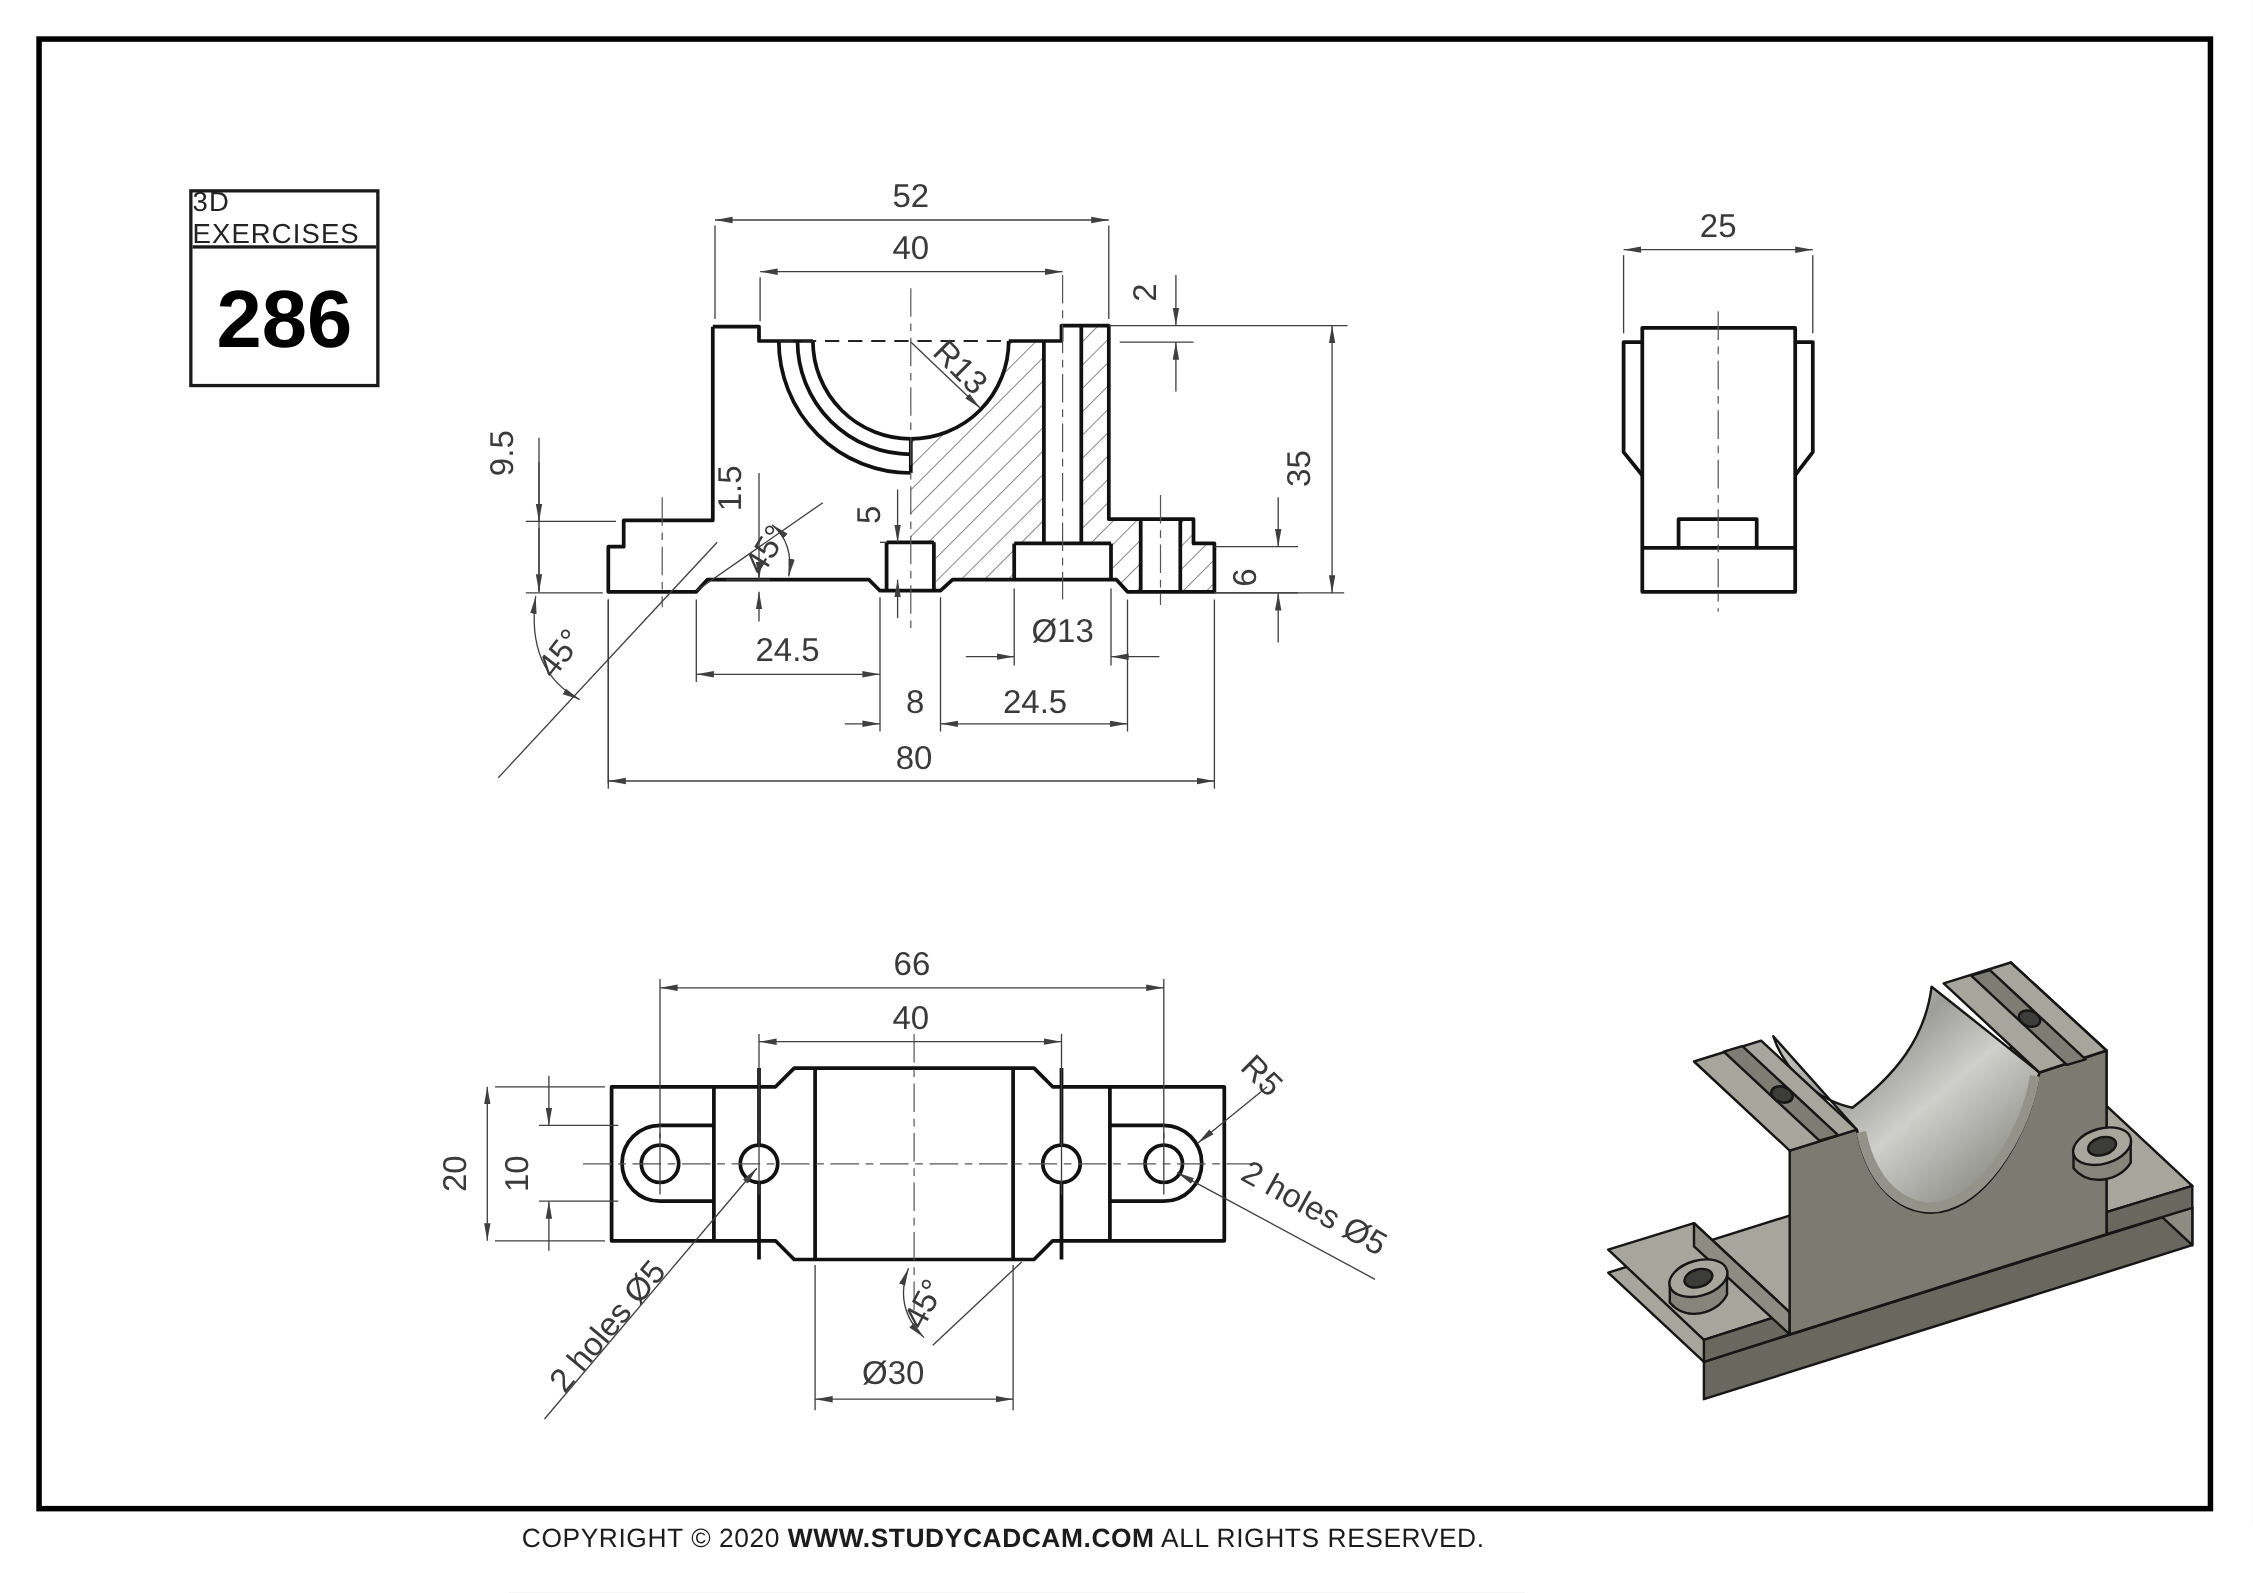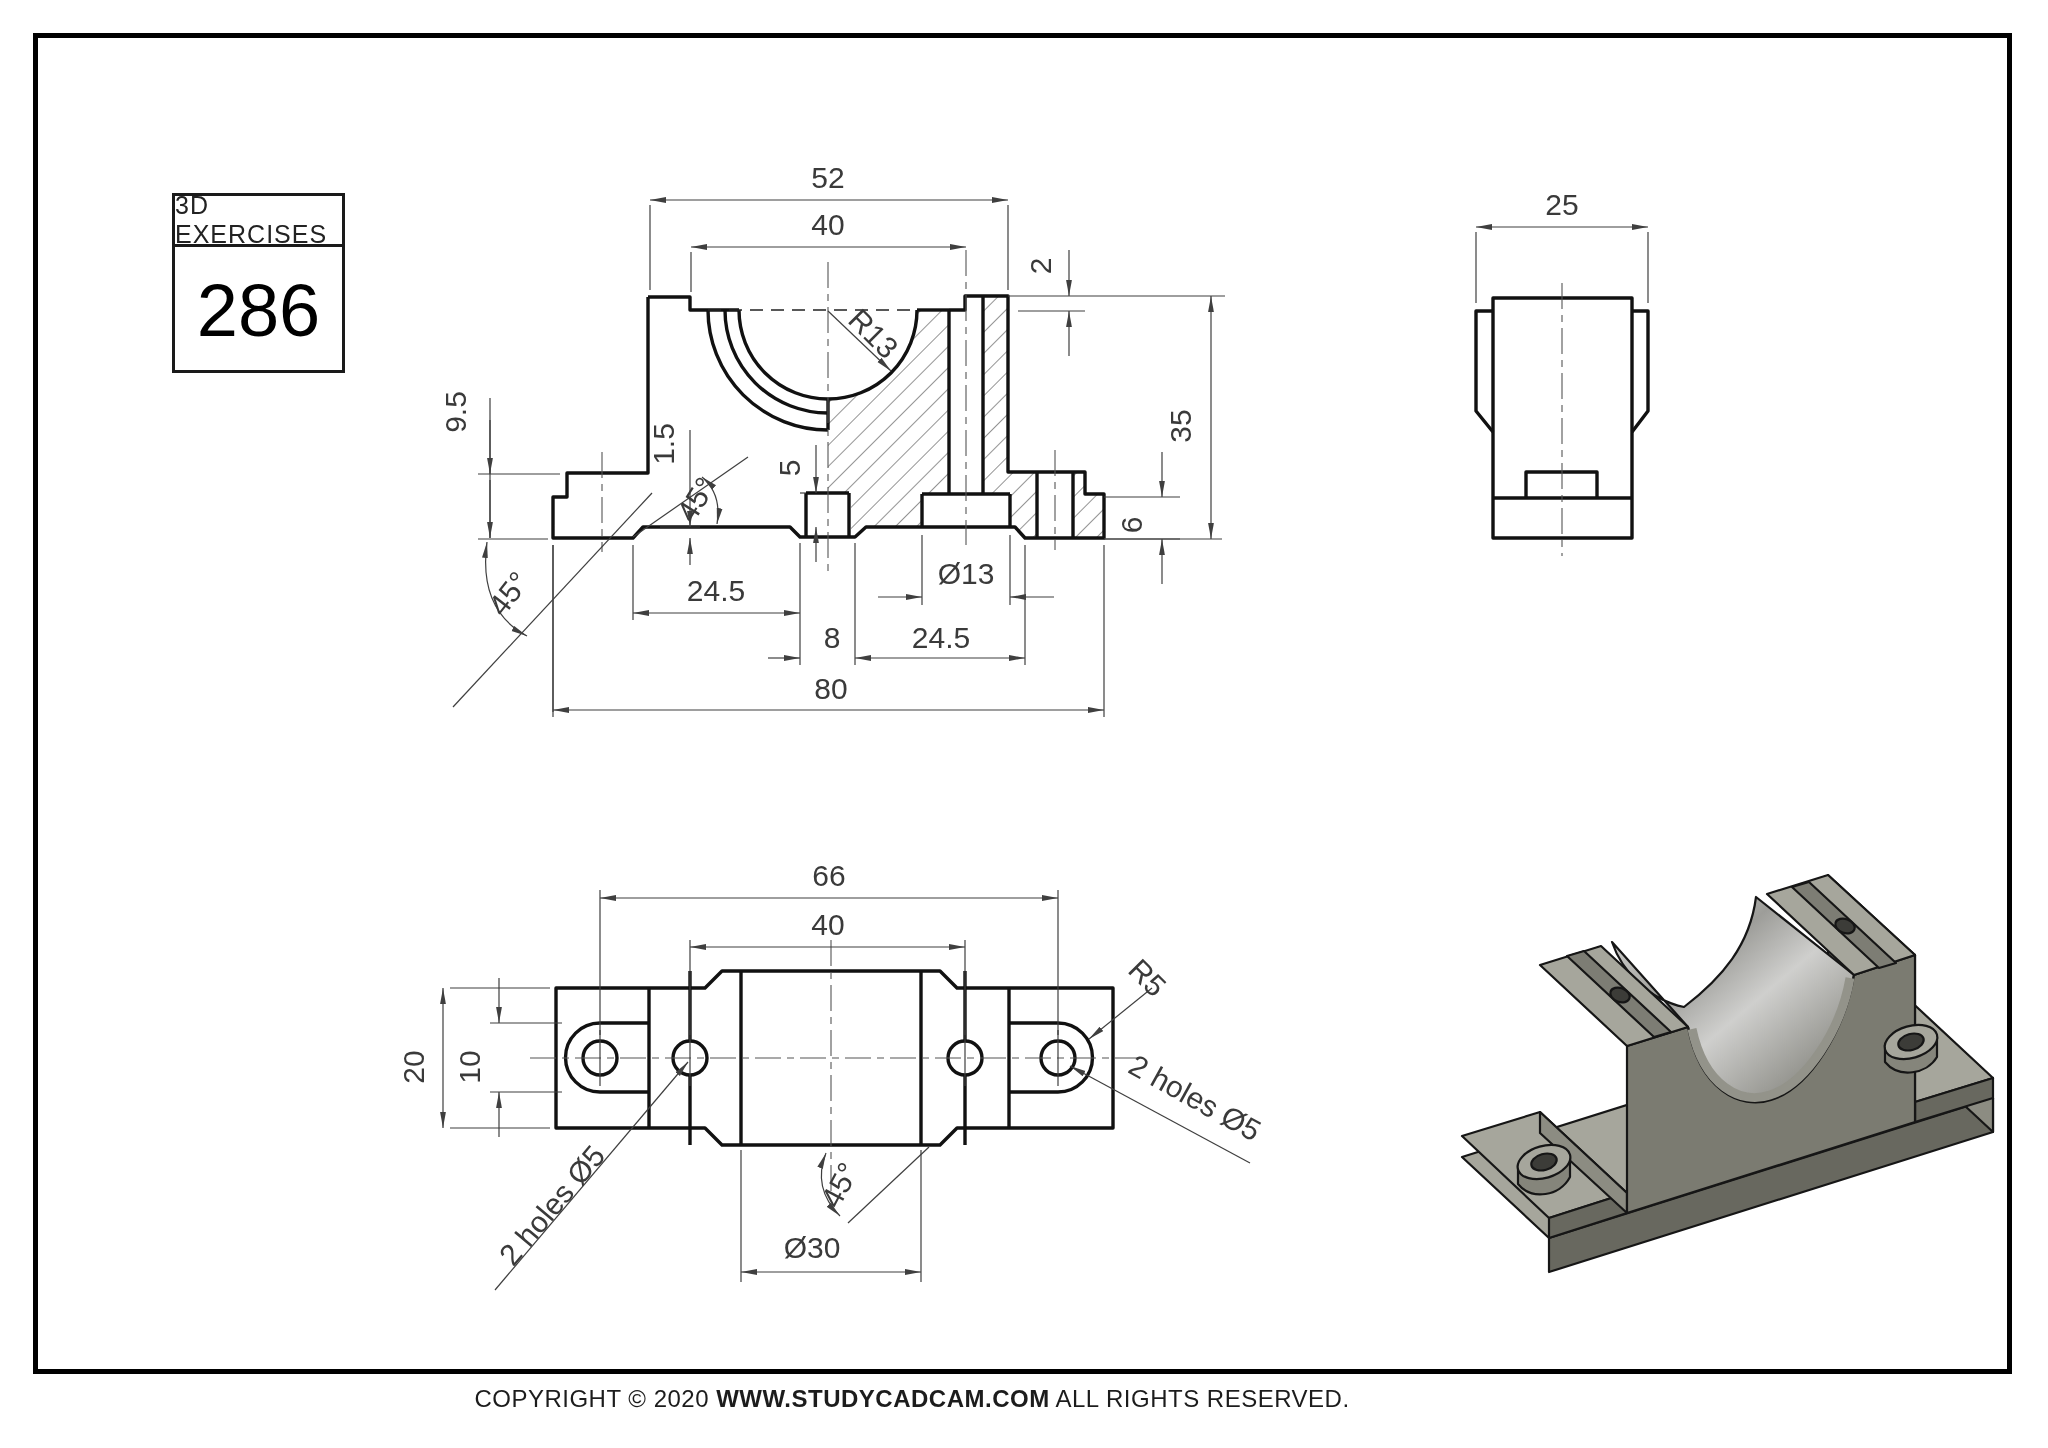--- a/index.html
+++ b/index.html
@@ -1,20 +1,20 @@
 <!DOCTYPE html>
 <html><head>
 <meta charset="utf-8">
 <style>
   html,body{margin:0;padding:0;background:#e8e8e8;}
   #page{position:relative;width:2048px;height:1448px;background:#ffffff;font-family:"Liberation Sans",sans-serif;overflow:hidden;}
   #border-frame{position:absolute;left:33px;top:33px;width:1979px;height:1341px;border:5px solid #000;box-sizing:border-box;}
-  #title-block{position:absolute;left:172px;top:172px;width:173px;height:180px;border:3px solid #1a1a1a;box-sizing:border-box;background:#fff;margin-top:21px;}
+  #title-block{position:absolute;left:172px;top:172px;width:173px;height:180px;border:3px solid #1a1a1a;box-sizing:border-box;background:#fff;}
   #title-block .hdr{height:48px;display:flex;align-items:center;justify-content:center;border-bottom:3px solid #1a1a1a;font-size:25px;letter-spacing:1px;color:#222;}
-  #title-block .num{height:126px;display:flex;align-items:center;justify-content:center;font-size:74px;font-weight:normal;color:#000;}
+  #title-block .num{height:126px;display:flex;align-items:center;justify-content:center;font-size:74px;font-weight:bold;color:#000;}
   #footer{position:absolute;left:0;top:1385px;width:1824px;text-align:center;font-size:24px;color:#1c1c1c;letter-spacing:.5px;}
   #footer .site{font-weight:bold;}
   svg{position:absolute;left:0;top:0;}
   .thick{stroke:#111;stroke-width:3.4;fill:none;stroke-linejoin:round;}
   .thin{stroke:#3f3f3f;stroke-width:1.2;fill:none;}
   .cl{stroke:#555;stroke-width:1.1;stroke-dasharray:26 6 7 6;fill:none;}
   .dash{stroke:#222;stroke-width:1.7;stroke-dasharray:13 8;fill:none;}
   text.dim{font-family:"Liberation Sans",sans-serif;font-size:30px;fill:#3a3a3a;text-anchor:middle;}
 </style>
 </head>

